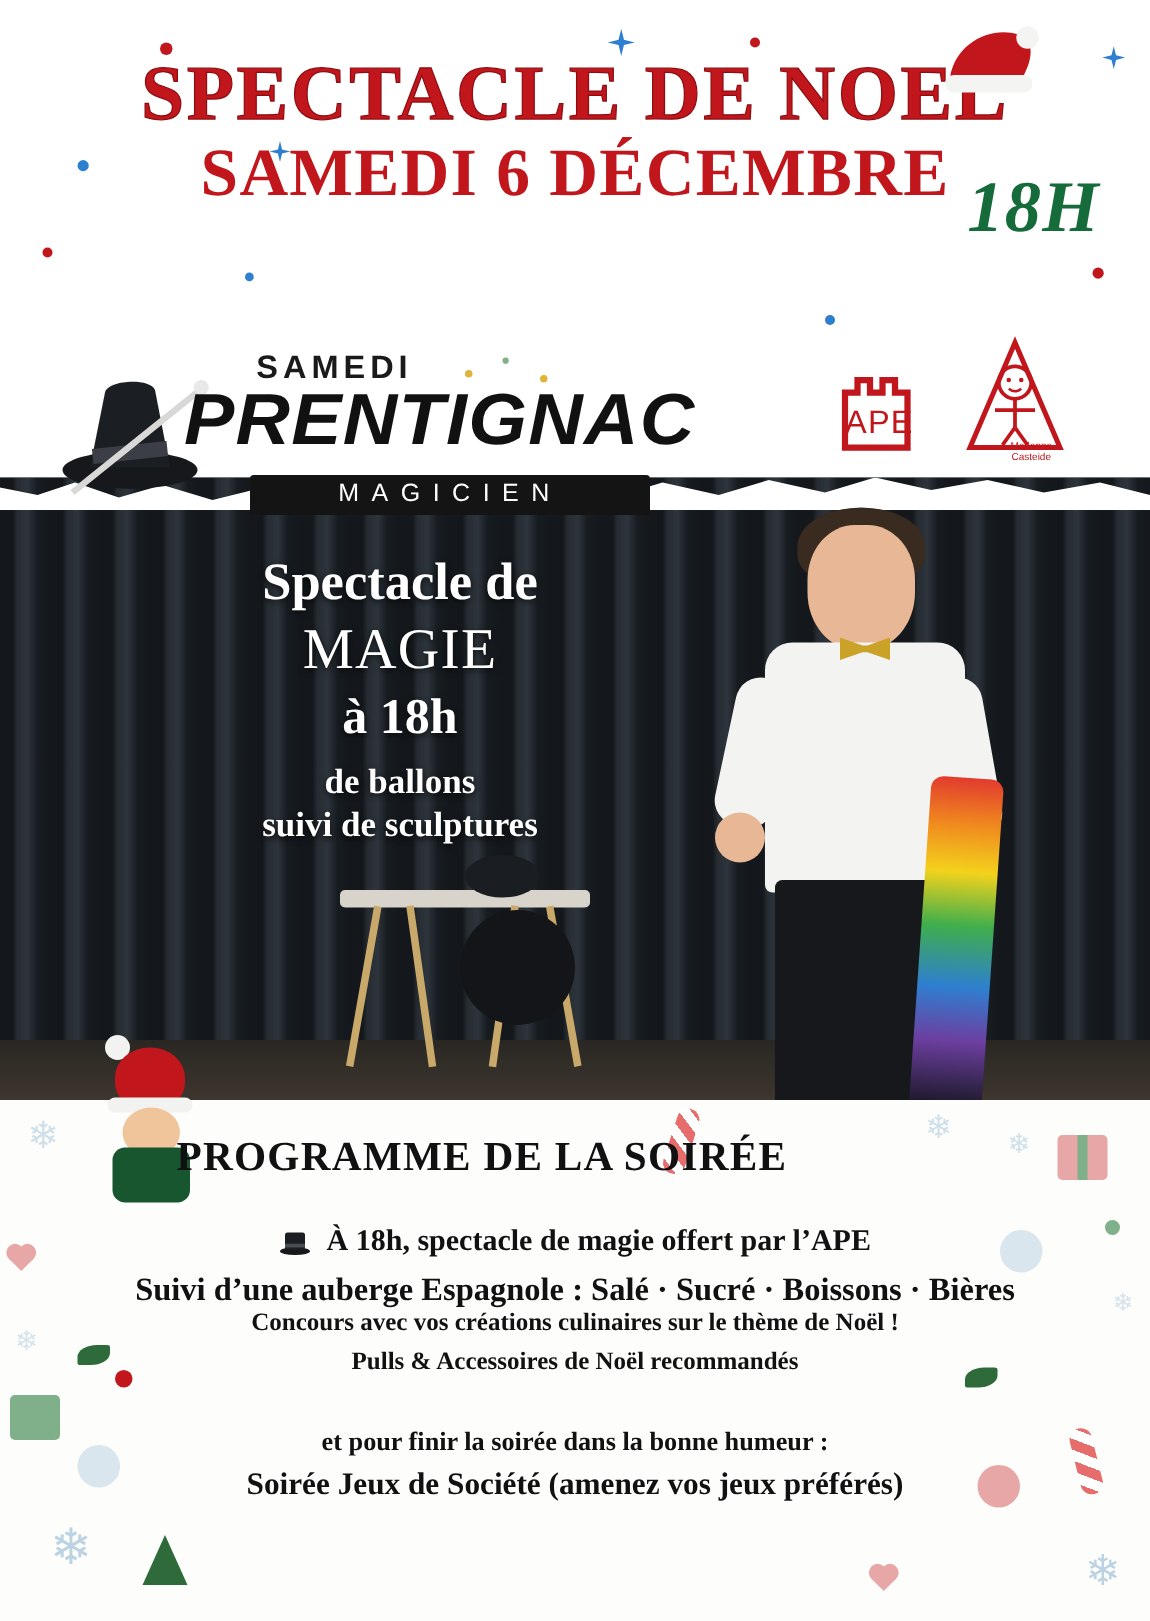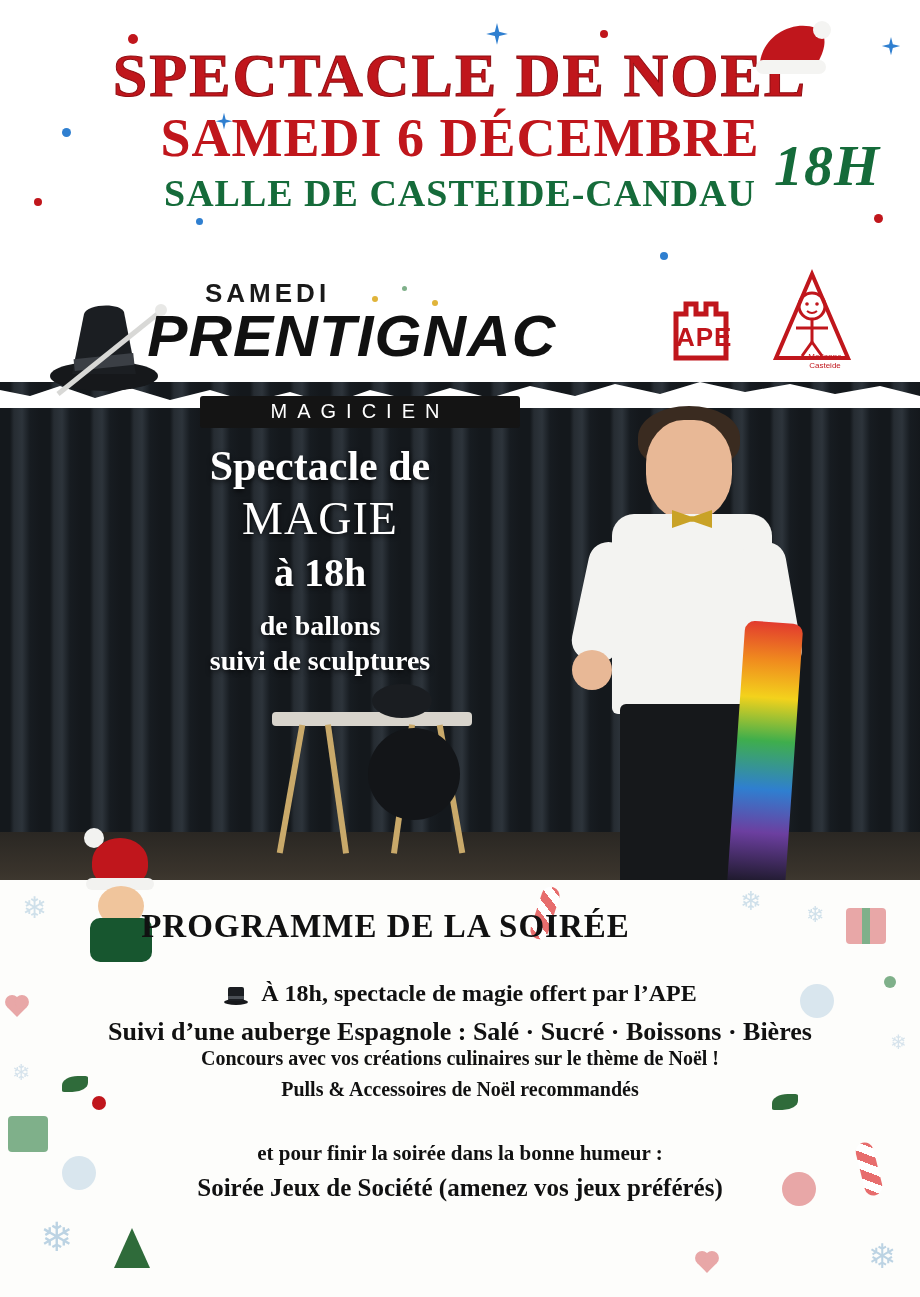--- a/index.html
+++ b/index.html
@@ -117,21 +117,21 @@
     font-weight: bold;
     font-style: italic;
     font-size: 58px;
     letter-spacing: 1px;
     color: #111111;
     transform: scaleX(1.04);
   }
   .artist-role {
     position: absolute;
     left: 200px;
-    top: 124px;
+    top: 108px;
     width: 320px;
     background: #141414;
     color: #ffffff;
     font-family: "Liberation Sans", sans-serif;
     font-size: 20px;
     letter-spacing: 10px;
     text-align: center;
     padding: 4px 0 5px 0;
     border-radius: 3px;
   }
@@ -151,21 +151,21 @@
     top: 262px;
     width: 190px;
     height: 110px;
     z-index: 5;
   }
   .ape-text {
     position: absolute;
     left: 4px;
     top: 60px;
     font-family: "Liberation Sans", sans-serif;
-    font-weight: bold;
+    font-weight: normal;
     font-size: 26px;
     color: #c0161c;
     letter-spacing: 1px;
   }
   .ape-sub {
     position: absolute;
     right: 6px;
     bottom: 2px;
     font-family: "Liberation Sans", sans-serif;
     font-size: 8px;
@@ -345,21 +345,20 @@
       <svg width="78" height="60" viewBox="0 0 78 60">
         <path d="M6 44 C10 16 40 2 62 10 C74 15 72 30 64 44 Z" fill="#c0161c"></path>
         <rect x="2" y="42" width="70" height="14" rx="7" fill="#f4f4f2"></rect>
         <circle cx="68" cy="12" r="9" fill="#f4f4f2"></circle>
       </svg>
     </div>
 
     <div class="title-main">SPECTACLE DE NOEL</div>
     <div class="title-date">SAMEDI 6 DÉCEMBRE</div>
     <div class="title-hour">18H</div>
-    <div class="title-place">SALLE DE CASTEIDE-CANDAU</div>
   </div>
 
   <div class="artist-block">
     <div class="tophat">
       <svg width="120" height="110" viewBox="0 0 120 110">
         <ellipse cx="56" cy="86" rx="54" ry="15" fill="#16181b"></ellipse>
         <path d="M24 84 L36 24 C38 14 72 12 76 22 L88 84 Z" fill="#1b1e22"></path>
         <rect x="26" y="66" width="60" height="12" fill="#3b3f45" transform="rotate(-6 56 72)"></rect>
         <line x1="10" y1="104" x2="112" y2="22" stroke="#d8d8d6" stroke-width="5"></line>
         <circle cx="113" cy="20" r="6" fill="#e8e8e6"></circle>

